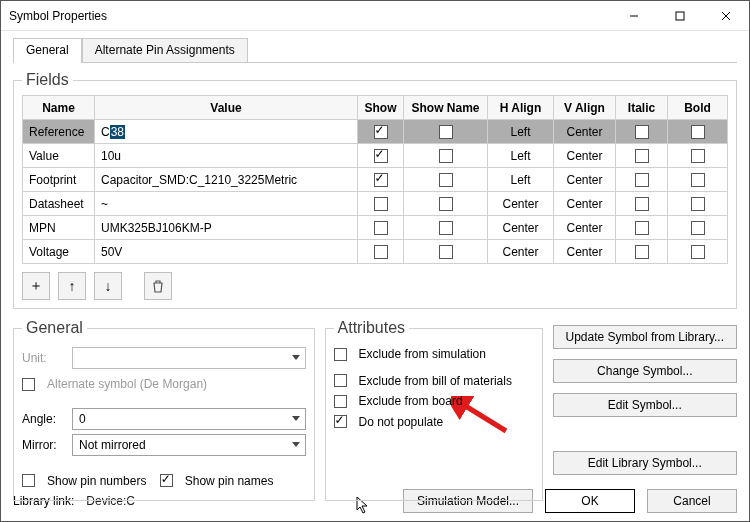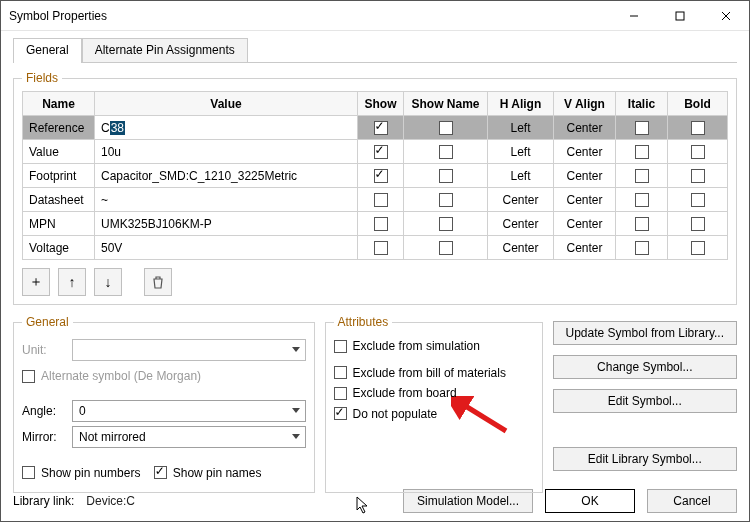--- a/index.html
+++ b/index.html
@@ -19,21 +19,21 @@
   .titlebar .title { flex:1; font-size:12px; }
   .winbtns { display:flex; height:100%; }
   .winbtn { width:46px; display:flex; align-items:center; justify-content:center; }
   
   .tabbar { display:flex; padding:6px 12px 0 12px; }
   .tab { padding:4px 12px 6px; border:1px solid #c9c9c9; border-bottom:none; background:#fff; position:relative; top:1px; z-index:2; }
   .tab.inactive { background:#f3f3f3; z-index:0; }
   .tabcontent { margin:0 12px 0 12px; border-top:1px solid #c9c9c9; padding-top:6px; position:relative; z-index:1; }
   
   fieldset { border:1px solid #d0d0d0; margin:2px 0 8px 0; padding:6px 8px 10px; }
-  legend { padding:0 4px; color:#a16207; font-size:12px; }
+  legend { padding:0 4px; color:#404040; font-size:16px; }
   .fields-fs { padding-bottom:8px; }
   
   table.fields { border-collapse:collapse; width:100%; table-layout:fixed; }
   table.fields th, table.fields td { border:1px solid #d0d0d0; padding:3px 6px; height:24px; }
   table.fields th { background:#f7f7f7; font-weight:bold; text-align:center; }
   table.fields td.center { text-align:center; }
   tr.selrow td { background:#aeaeae; color:#000; }
   tr.selrow td.valcell { background:#fff; }
   .sel-highlight { background:#0c4a6e; color:#fff; padding:0 1px; }
   .chk { width:14px; height:14px; border:1px solid #555; display:inline-block; vertical-align:middle; background:#fff; position:relative; }
@@ -45,21 +45,21 @@
   .lower { display:flex; gap:10px; margin-top:6px; }
   .col-left  { width:310px; }
   .col-mid   { width:224px; }
   .col-right { width:190px; display:flex; flex-direction:column; gap:10px; padding-top:8px; }
   .formrow { display:flex; align-items:center; margin:4px 0; gap:6px; }
   .formrow label { width:44px; }
   select, .combo { flex:1; height:22px; border:1px solid #a0a0a0; background:#fff; padding:0 20px 0 6px; appearance:none; position:relative; font:inherit; }
   .combo-wrap { position:relative; flex:1; display:flex; }
   .combo-wrap::after { content:""; position:absolute; right:6px; top:8px; border-left:4px solid transparent; border-right:4px solid transparent; border-top:5px solid #444; pointer-events:none; }
   .disabled, .disabled * { color:#9b9b9b; }
-  .checkline { display:inline-flex; align-items:center; gap:6px; margin:4px 10px 2px 0; }
+  .checkline { display:inline-flex; align-items:center; gap:12px; margin:4px 10px 2px 0; }
   .checkline .chk { width:13px; height:13px; }
   .btn { height:24px; border:1px solid #aaa; background:#f2f2f2; padding:0 0; font:inherit; min-width:160px; }
   .btn.primary { border:1px solid #000000; background:#fff; color:#000; }
   
   .bottombar { position:absolute; left:12px; right:12px; bottom:8px; display:flex; align-items:center; gap:12px; }
   .bottombar .spacer { flex:1; }
   .bottombar .btn { min-width:90px; }
   .cursor { position:absolute; left:355px; bottom:7px; width:14px; height:18px; pointer-events:none; }
   
   .arrow { position:absolute; left:450px; top:395px; pointer-events:none; }

